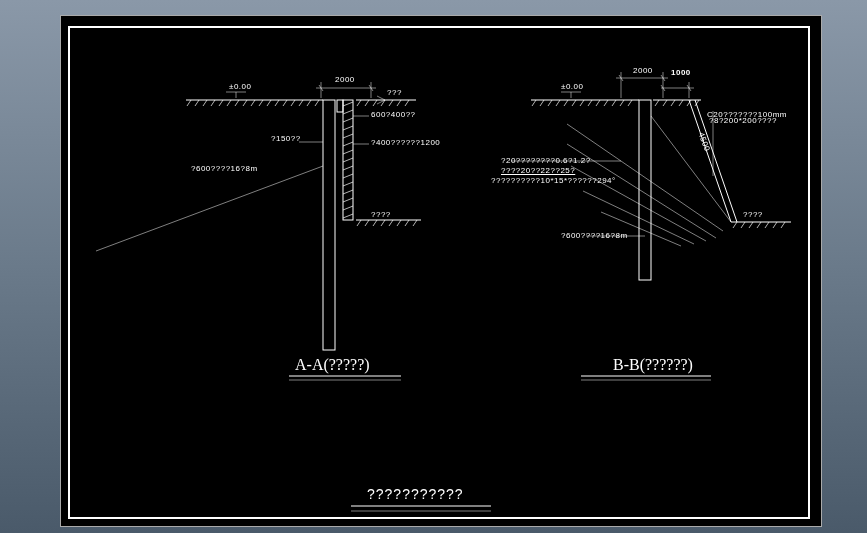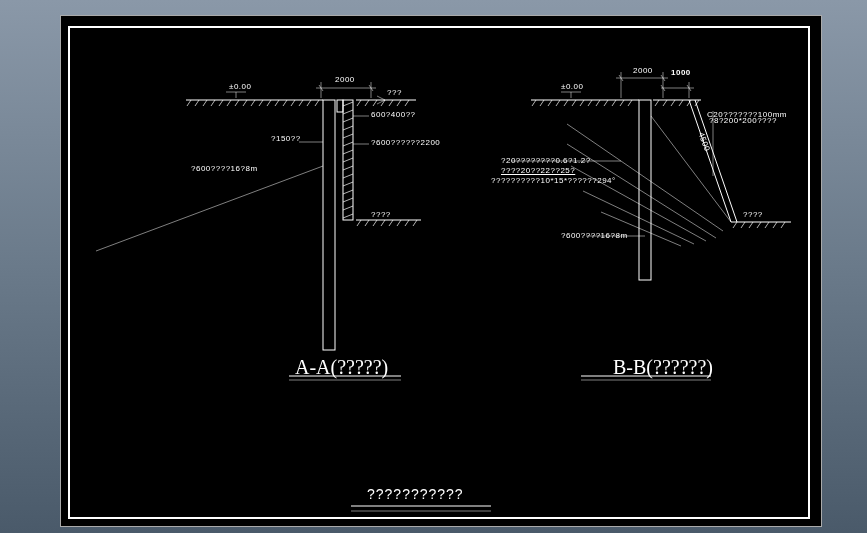--- a/index.html
+++ b/index.html
@@ -32,21 +32,21 @@
   .label {
     position: absolute;
     color: #fff;
     font-size: 8px;
     white-space: nowrap;
     letter-spacing: 0.5px;
   }
   .title-label {
     position: absolute;
     color: #fff;
-    font-size: 20px;
+    font-size: 16px;
     white-space: nowrap;
     font-family: "SimSun", serif;
   }
   .bottom-title {
     position: absolute;
     color: #fff;
     font-size: 14px;
     white-space: nowrap;
     letter-spacing: 1px;
   }
@@ -229,21 +229,21 @@
     <line class="line-t" x1="520" y1="364" x2="650" y2="364"></line>
 
     <line class="line-w" x1="290" y1="490" x2="430" y2="490" stroke-width="2"></line>
     <line class="line-t" x1="290" y1="495" x2="430" y2="495"></line>
   </svg>
 
   <span class="label" style="left:168px; top:66px;">±0.00</span>
   <span class="label" style="left:274px; top:59px;">2000</span>
   <span class="label" style="left:326px; top:72px;">???</span>
   <span class="label" style="left:310px; top:94px;text-align:center;">600?400??</span>
-  <span class="label" style="left:310px; top:122px;">?600??????2200</span>
+  <span class="label" style="left:310px; top:122px;">?400??????1200</span>
   <span class="label" style="left:210px; top:118px;">?150??</span>
   <span class="label" style="left:130px; top:148px;">?600????16?8m</span>
   <span class="label" style="left:310px; top:194px;">????</span>
   <span class="title-label" style="left:234px; top:340px;">A-A(?????)</span>
 
   <span class="label" style="left:500px; top:66px;">±0.00</span>
   <span class="label" style="left:572px; top:50px;">2000</span>
   <span class="label" style="left:610px; top:52px;font-weight:bold;">1000</span>
   <span class="label" style="left:648px; top:70px;margin-top:30px;">?8?200*200????</span>
   <span class="label" style="left:646px; top:94px;">C20???????100mm</span>

